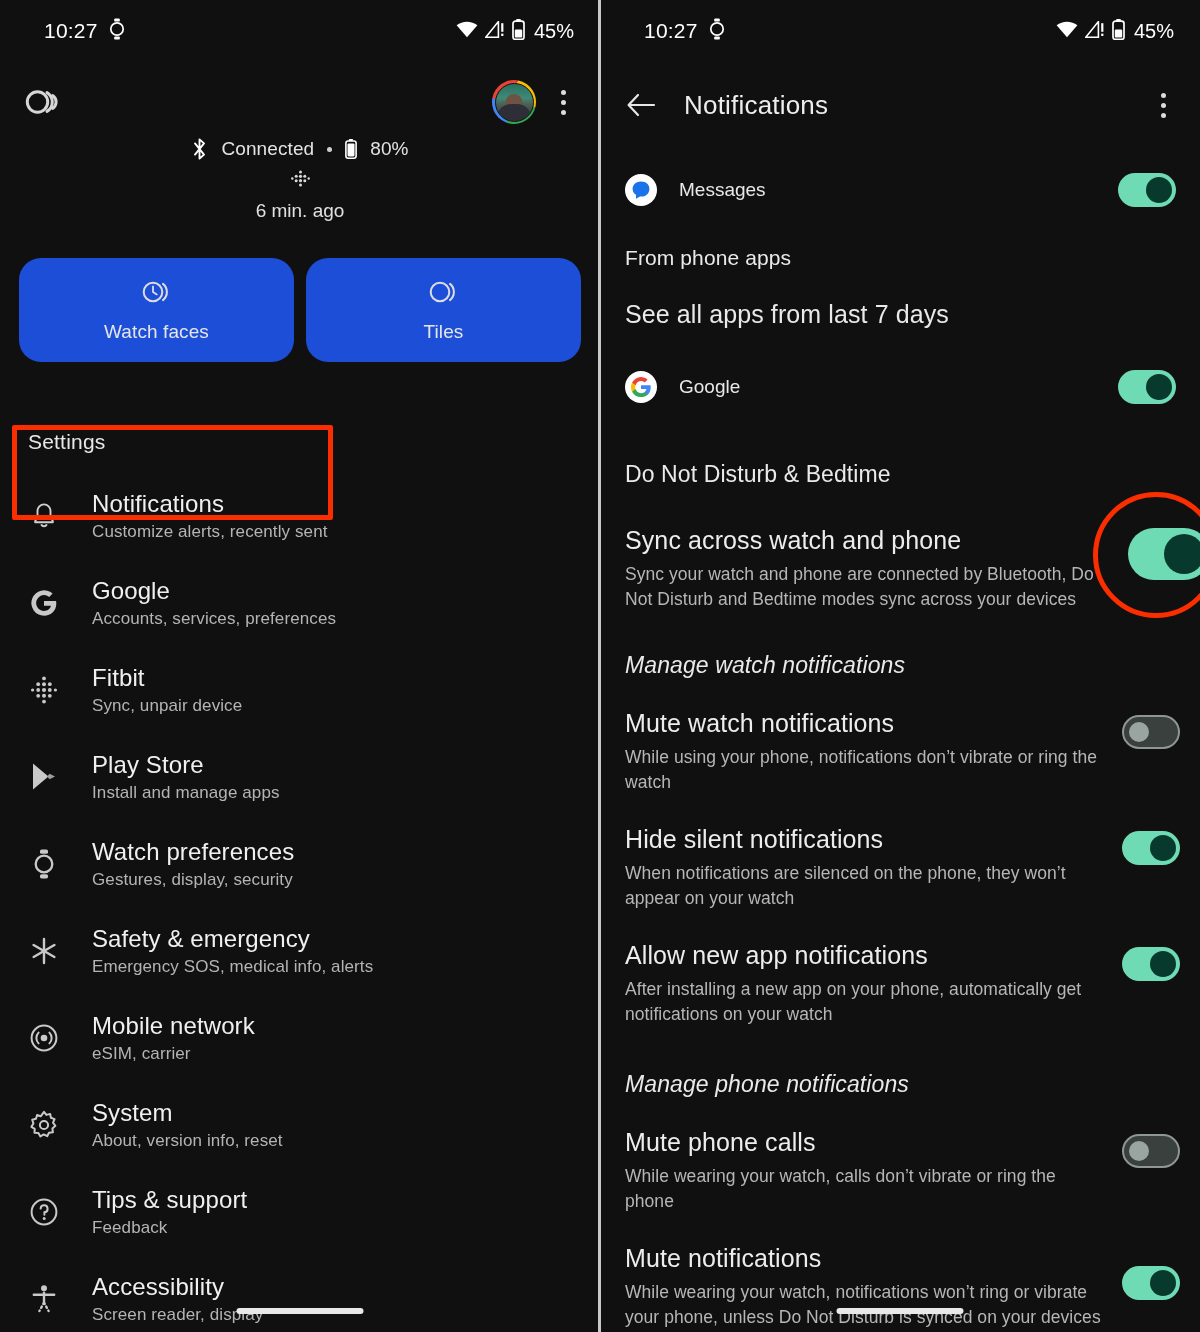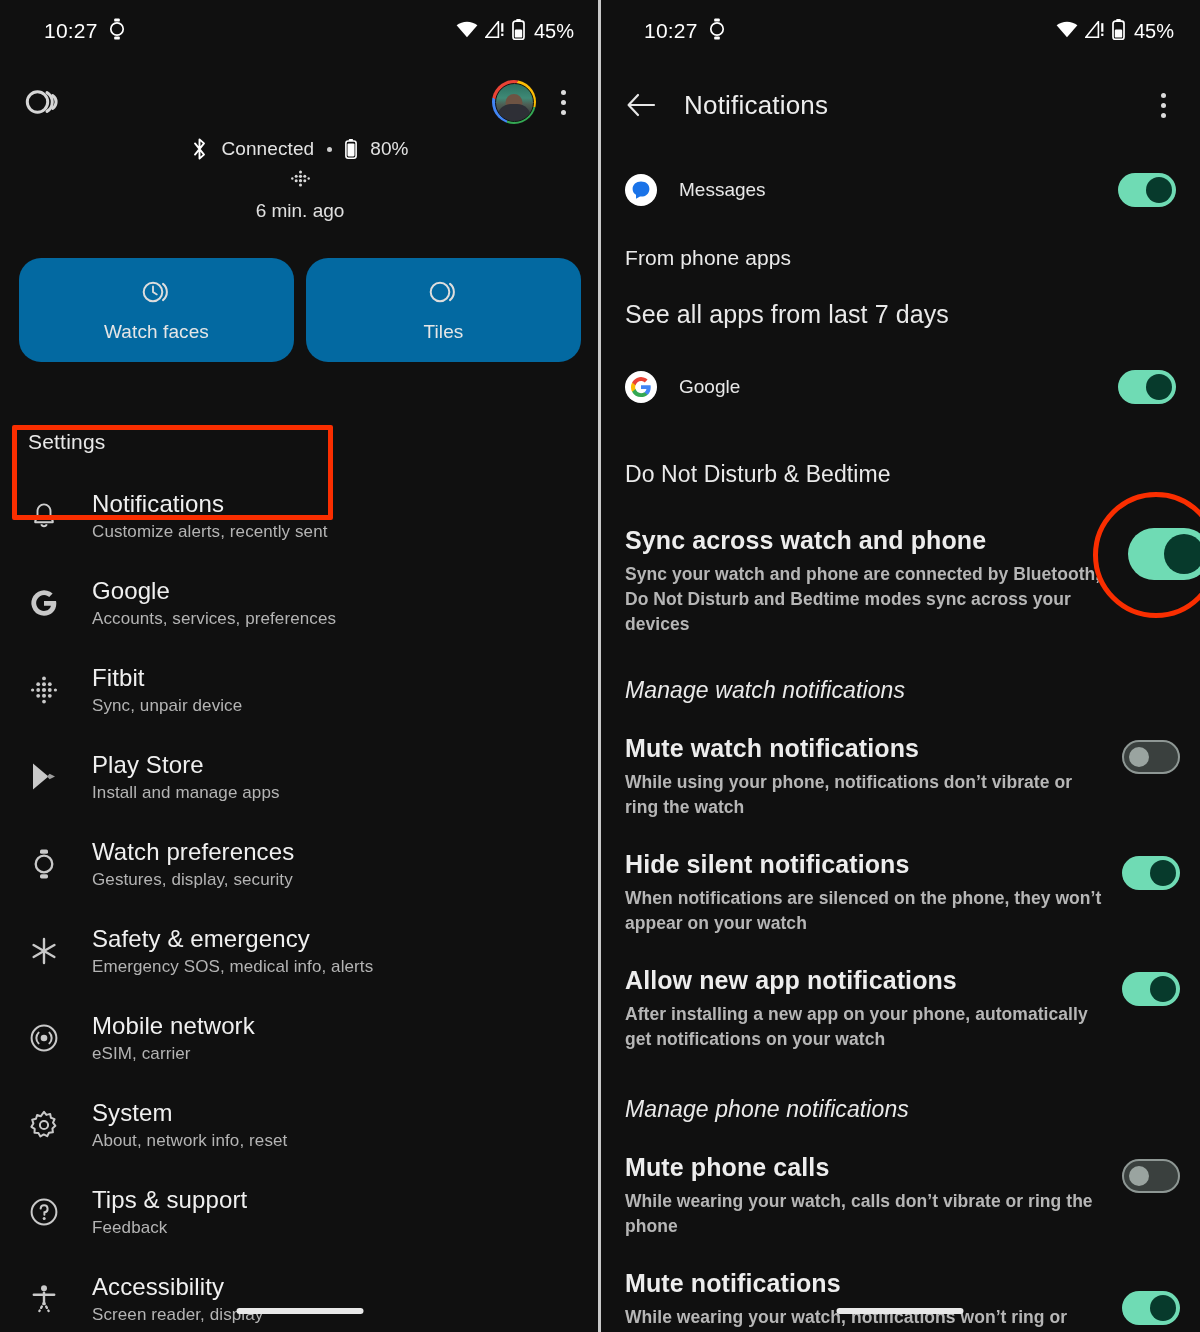--- a/index.html
+++ b/index.html
@@ -84,21 +84,21 @@
   .conn-row2 {
     display: flex; align-items: center; justify-content: center; gap: 11px;
     font-size: 19px; margin-top: 10px; color: #e0e0e0; flex-direction: column;
   }
   .inline-ic { display: inline-flex; align-items: center; }
 
   
   .cards { display: flex; gap: 12px; padding: 36px 19px 0 19px; }
   .card {
     flex: 1; height: 104px; border-radius: 22px;
-    background: #0369a1;
+    background: #1d4ed8;
     display: flex; flex-direction: column; align-items: center; justify-content: center;
     gap: 10px;
   }
   .card-label { font-size: 19px; color: #e6e6e6; letter-spacing: .1px; }
 
   
   .section-title {
     font-size: 21px; color: #e8e8e8; padding: 68px 0 0 28px; letter-spacing: .2px;
   }
   .list { margin-top: 18px; }
@@ -144,21 +144,21 @@
 
   .rp-head {
     font-size: 21px; color: #eaeaea; padding: 0 25px; margin-top: 24px; letter-spacing: .1px;
   }
   .rp-link {
     font-size: 25px; color: #e9e9e9; padding: 0 25px; margin-top: 30px; letter-spacing: .1px;
   }
 
   .pref {
     display: flex; align-items: flex-start;
-    padding: 0 20px 0 25px; margin-top: 30px; font-weight: bold;
+    padding: 0 20px 0 25px; margin-top: 30px;
   }
   .pref-text { flex: 1; padding-right: 18px; }
   .pref-title { font-size: 25px; color: #ededed; letter-spacing: .1px; }
   .pref-desc { font-size: 17.5px; color: #b6b6b6; margin-top: 7px; line-height: 1.43; letter-spacing: .05px; }
 
   
   .toggle { width: 58px; min-width: 58px; height: 34px; border-radius: 17px; position: relative; }
   .toggle.on { background: #6fdbb4; }
   .toggle.on::after {
     content: ""; position: absolute; right: 4px; top: 4px;
@@ -428,21 +428,21 @@
 
       <div class="row">
         <span class="row-icon">
           <svg width="30" height="30" viewBox="0 0 30 30">
             <path d="M15 1.8l2.4 3.1 3.8-1 .7 3.9 3.7 1.3-1.6 3.6 2.4 3.1-3 2.6.5 3.9-3.9.4-1.8 3.5-3.5-1.8-3.3 2.1-2-3.4-3.9-.3.2-3.9-3.3-2.1 2-3.4-1.2-3.7 3.8-.9 1.1-3.8 3.6 1.3z" fill="none" stroke="#c9c9c9" stroke-width="2" stroke-linejoin="round"></path>
             <circle cx="15" cy="15" r="4.1" fill="none" stroke="#c9c9c9" stroke-width="2"></circle>
           </svg>
         </span>
         <span class="row-text">
           <span class="row-title">System</span>
-          <span class="row-sub">About, network info, reset</span>
+          <span class="row-sub">About, version info, reset</span>
         </span>
       </div>
 
       <div class="row">
         <span class="row-icon">
           <svg width="30" height="30" viewBox="0 0 30 30">
             <circle cx="15" cy="15" r="12.4" fill="none" stroke="#c9c9c9" stroke-width="2"></circle>
             <path d="M11.6 11.6a3.5 3.5 0 1 1 3.8 3.7v2.4" fill="none" stroke="#c9c9c9" stroke-width="2" stroke-linecap="round"></path>
             <circle cx="15.2" cy="21.6" r="1.5" fill="#c9c9c9"></circle>
           </svg>

